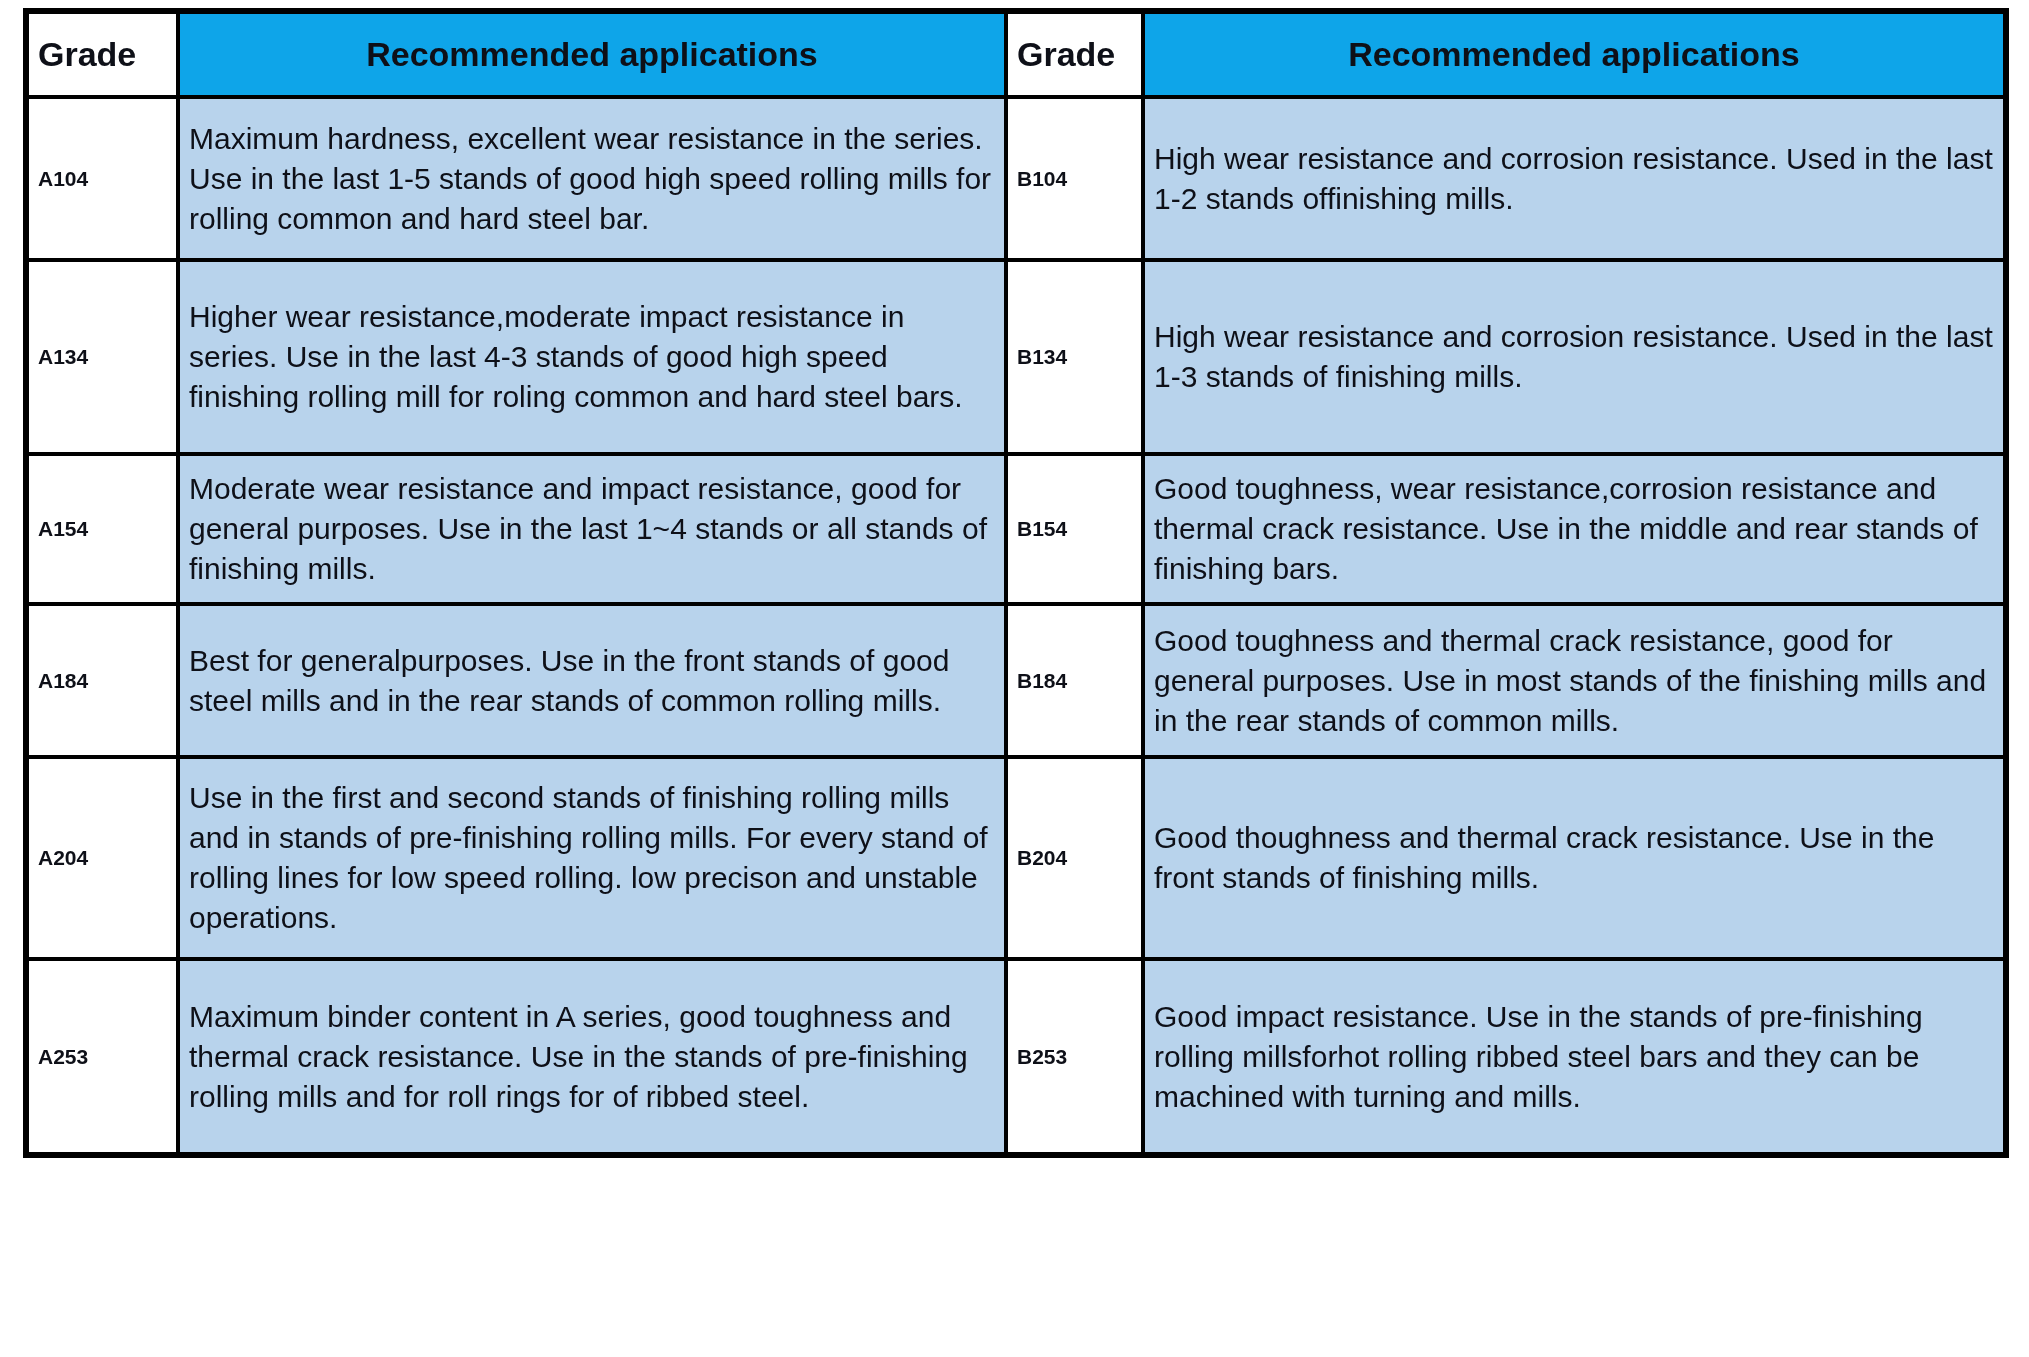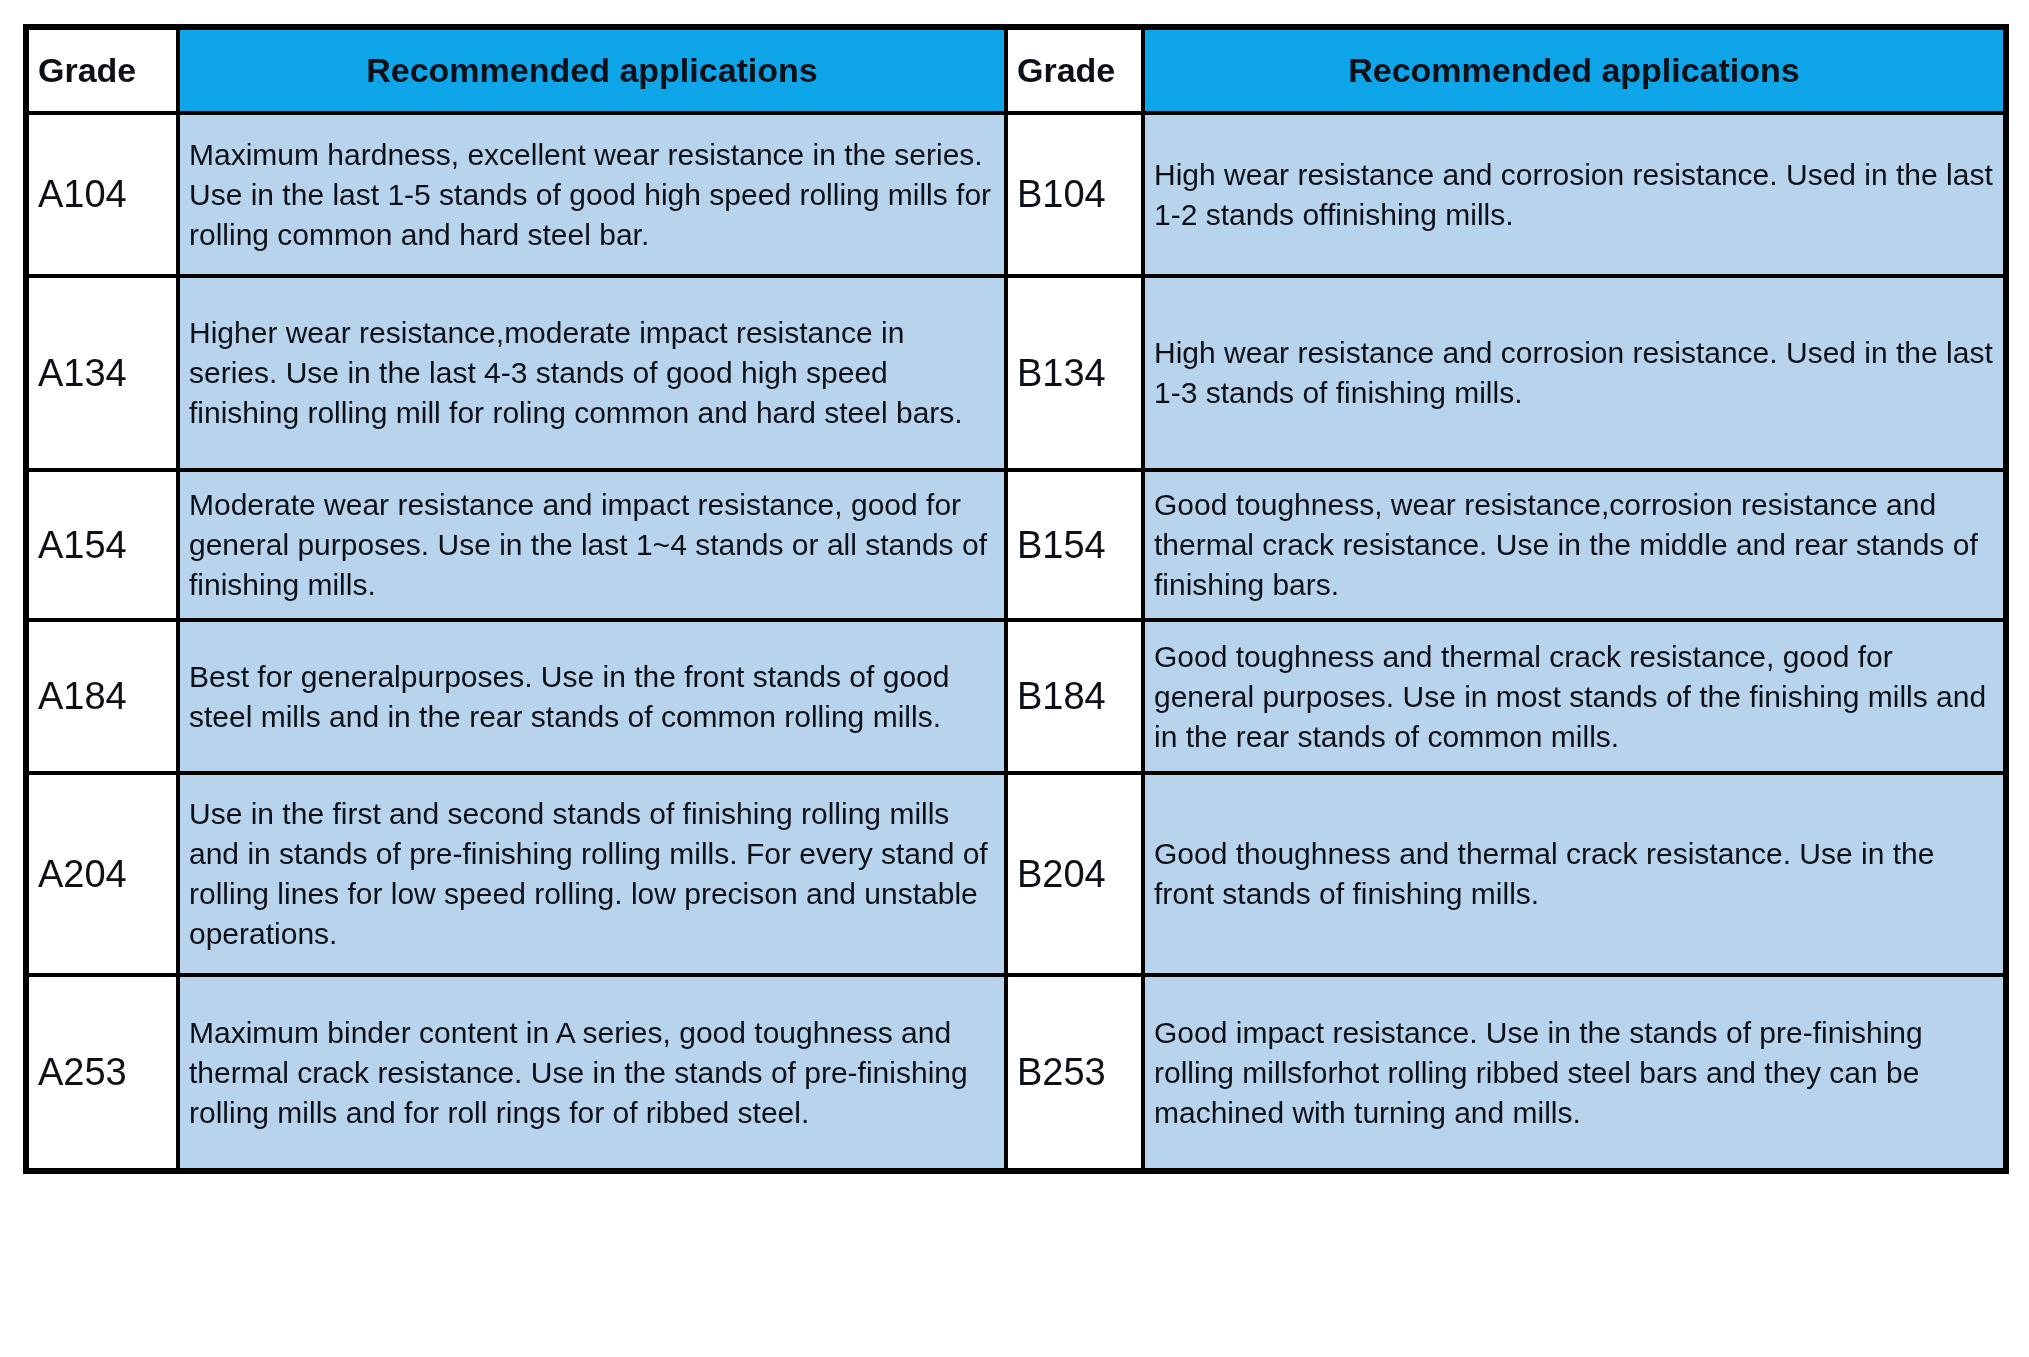--- a/index.html
+++ b/index.html
@@ -16,21 +16,21 @@
   }
   .page {
     position: relative;
     width: 2029px;
     height: 1357px;
     background: #ffffff;
   }
   table.grade-table {
     position: absolute;
     left: 23px;
-    top: 24px;
+    top: 8px;
     width: 1980px;
     border-collapse: collapse;
     table-layout: fixed;
     border: 6px solid #000000;
     background: #ffffff;
   }
   table.grade-table th,
   table.grade-table td {
     border: 4px solid #000000;
     overflow: hidden;
@@ -62,22 +62,22 @@
     background: #0ea5e9;
     font-size: 34px;
     font-weight: bold;
     text-align: center;
     vertical-align: middle;
     padding: 2px 6px;
   }
   
   td.grade-cell {
     background: #ffffff;
-    font-size: 38px;
-    font-weight: normal;
+    font-size: 21px;
+    font-weight: bold;
     text-align: left;
     vertical-align: middle;
     padding: 2px 4px 2px 9px;
   }
   td.app-cell {
     background: #b8d3ec;
     font-size: 30px;
     line-height: 40px;
     font-weight: normal;
     text-align: left;

